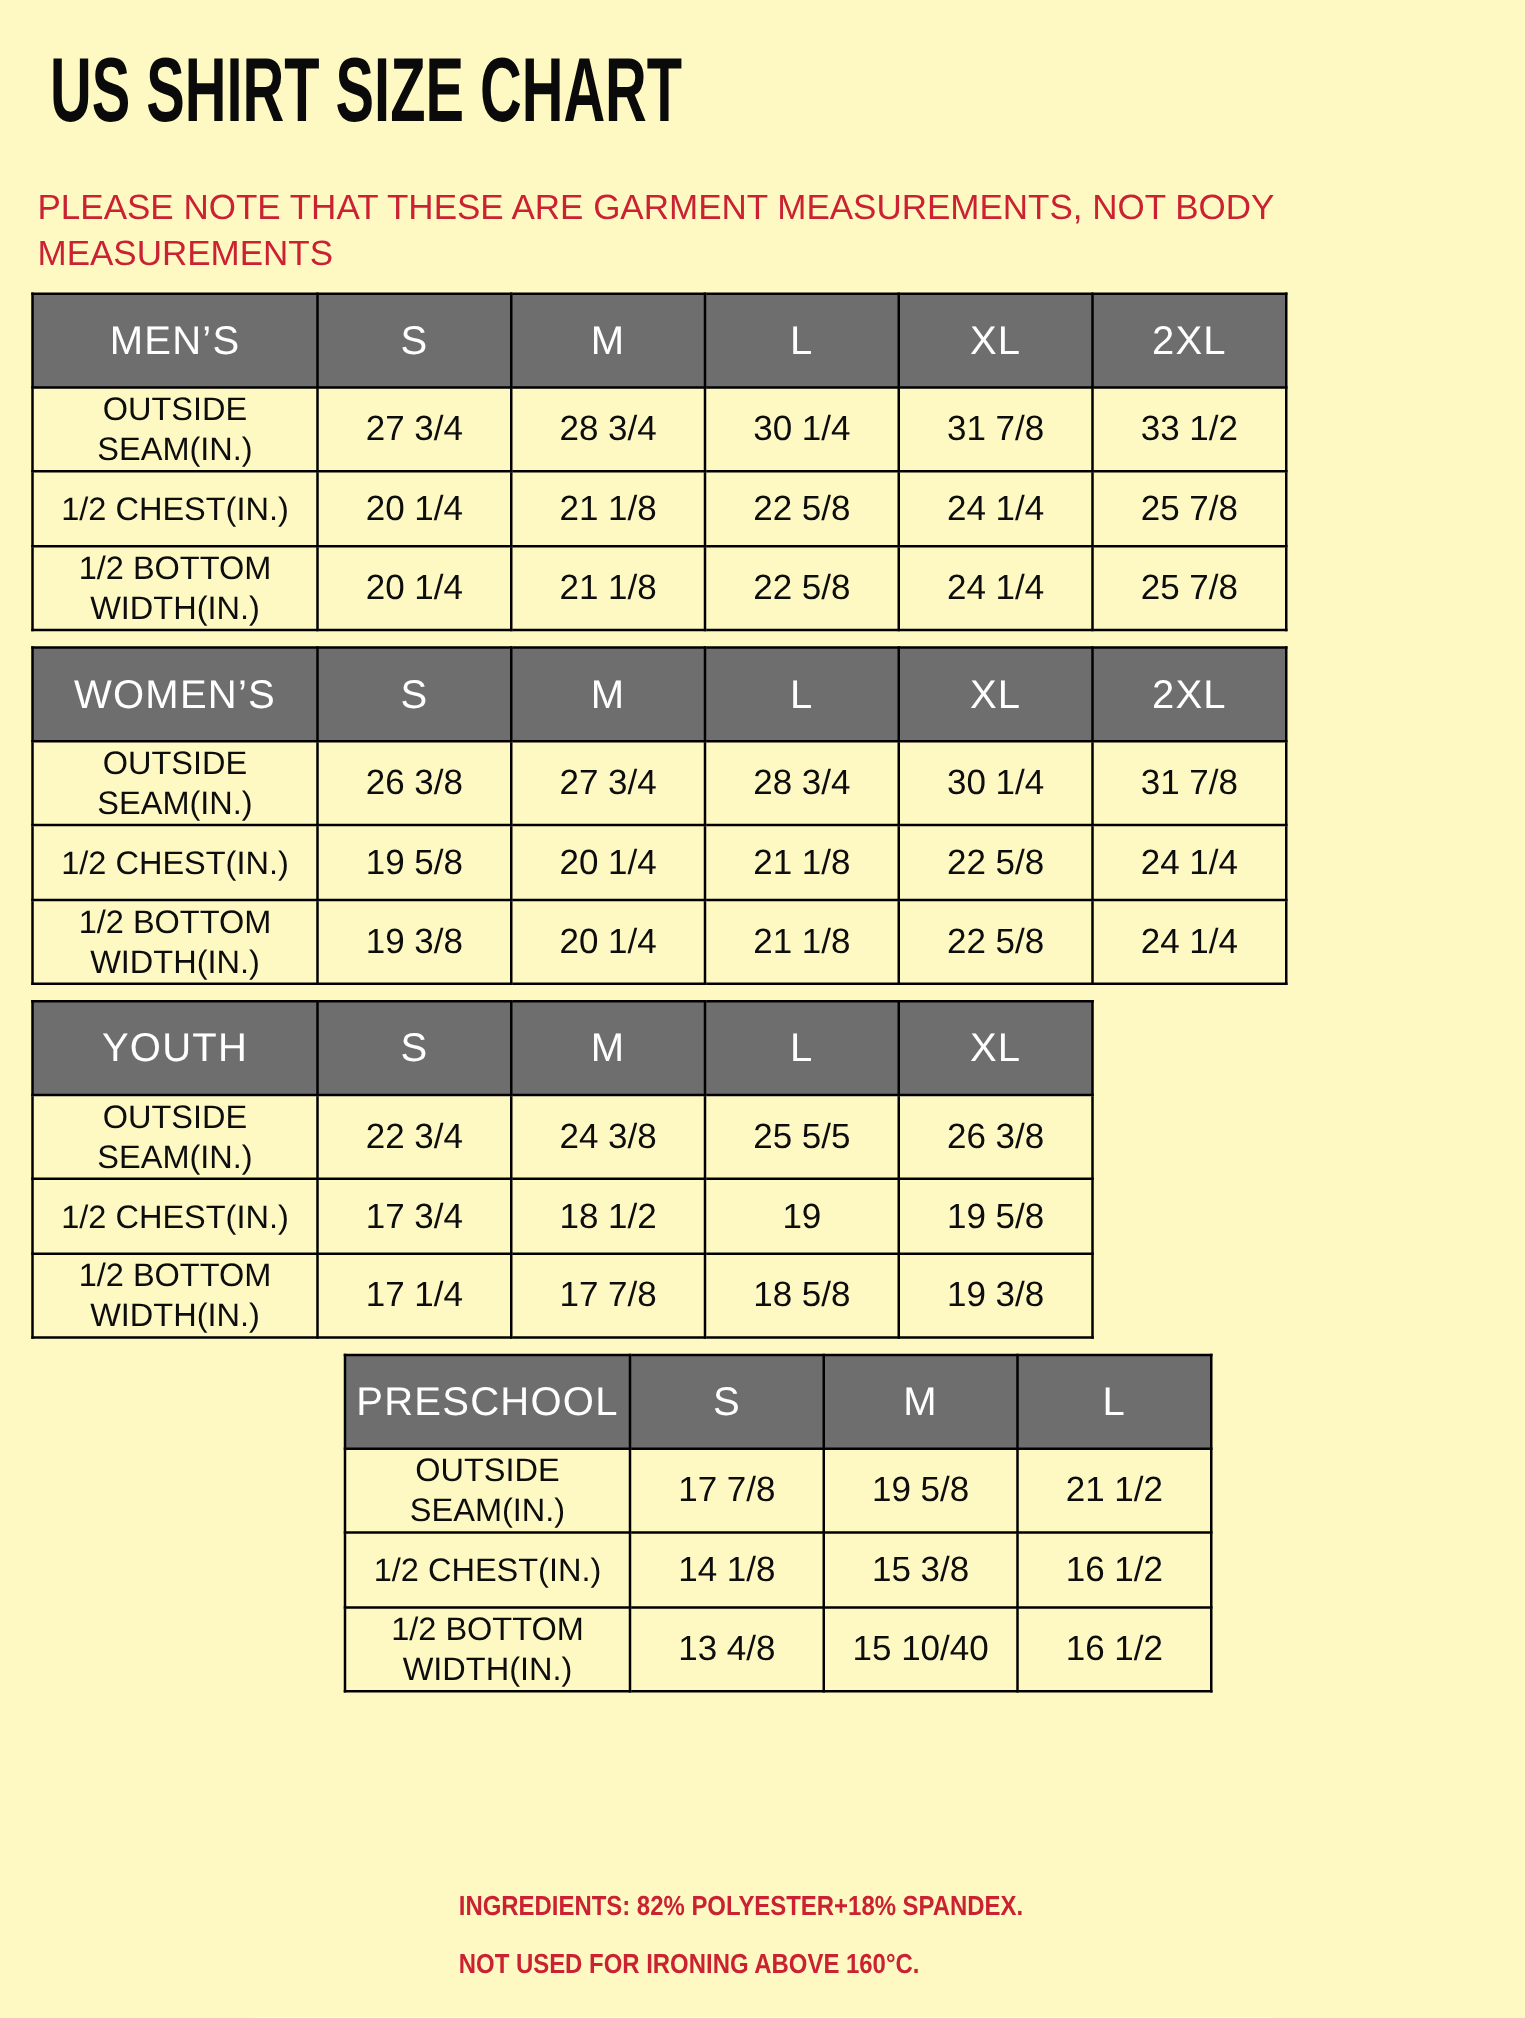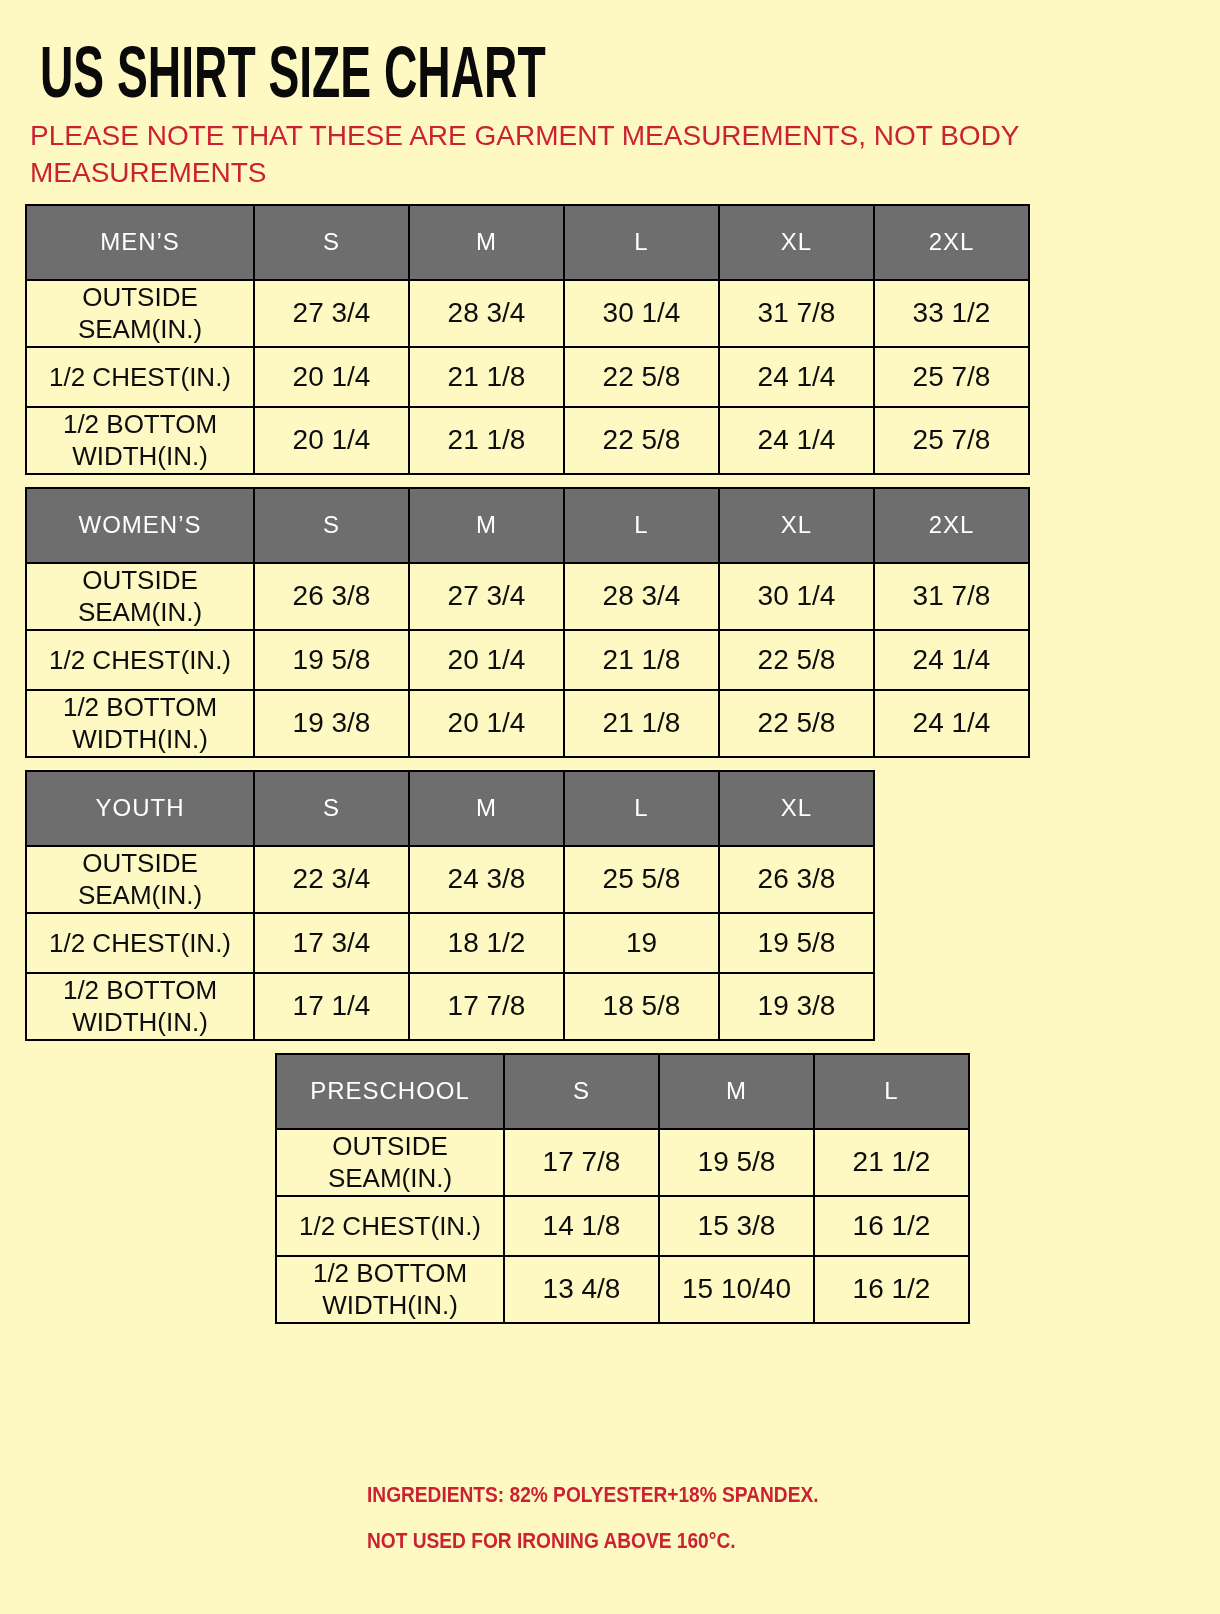--- a/index.html
+++ b/index.html
@@ -16,21 +16,21 @@
     margin:30px 0 0 40px;
     font-size:70px;
     font-weight:bold;
     letter-spacing:0px;
     white-space:nowrap;
     transform:scaleX(0.66) scaleY(1.04);
     transform-origin:left top;
     color:#0a0a0a;
   }
   .note {
-    margin:8px 0 0 30px;
+    margin:38px 0 0 30px;
     font-size:28px;
     line-height:1.32;
     color:var(--red);
     width:1150px;
   }
   .tables-wrap { margin-left:25px; }
   table.size-table {
     border-collapse:collapse;
     table-layout:fixed;
     margin-top:12px;
@@ -39,21 +39,21 @@
     border:2px solid #000000;
     text-align:center;
     vertical-align:middle;
     font-weight:normal;
     padding:0 4px;
   }
   table.size-table thead th {
     background:var(--gray);
     color:#ffffff;
     height:75px;
-    font-size:24px;
+    font-size:32px;
     letter-spacing:1px;
   }
   table.size-table tbody tr { height:60px; }
   table.size-table tbody th {
     font-size:26px;
     line-height:1.25;
     color:#0d0d0d;
   }
   table.size-table tbody td {
     font-size:28px;
@@ -200,21 +200,21 @@
               <th>M</th>
               <th>L</th>
               <th>XL</th>
             </tr>
           </thead>
           <tbody>
             <tr>
               <th>OUTSIDE SEAM(IN.)</th>
               <td>22 3/4</td>
               <td>24 3/8</td>
-              <td>25 5/8</td>
+              <td>25 5/5</td>
               <td>26 3/8</td>
             </tr>
             <tr>
               <th>1/2 CHEST(IN.)</th>
               <td>17 3/4</td>
               <td>18 1/2</td>
               <td>19</td>
               <td>19 5/8</td>
             </tr>
             <tr>

